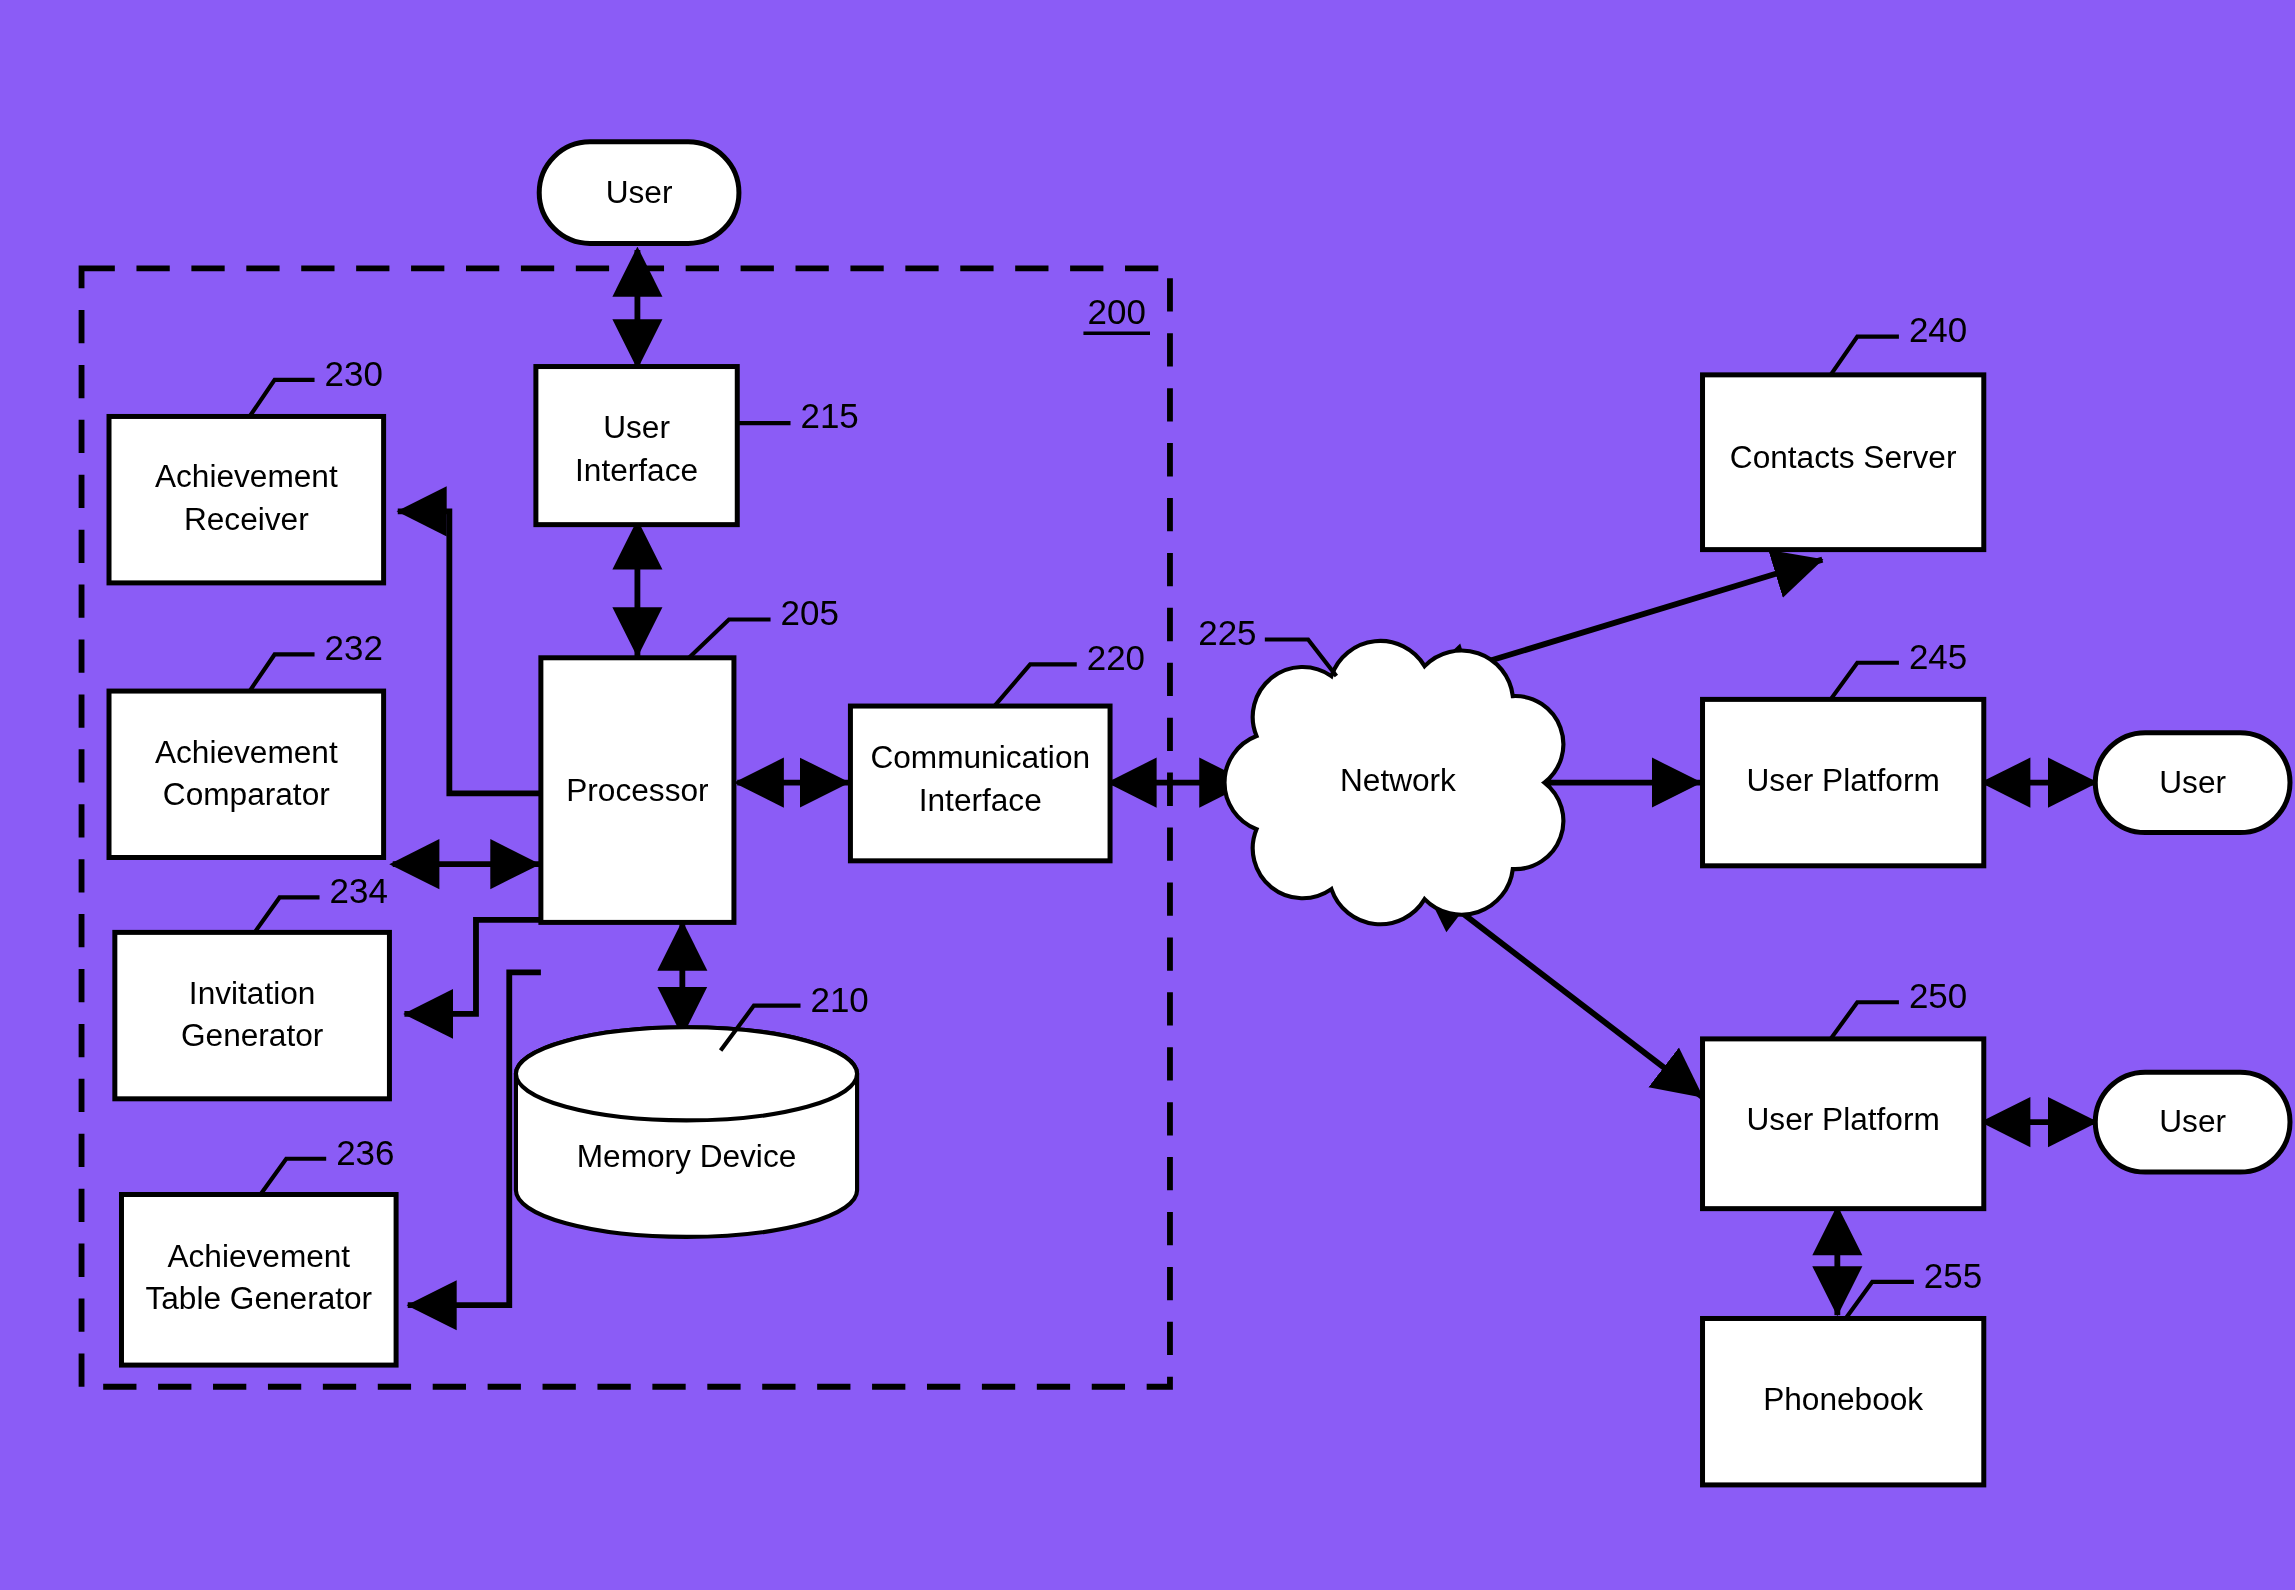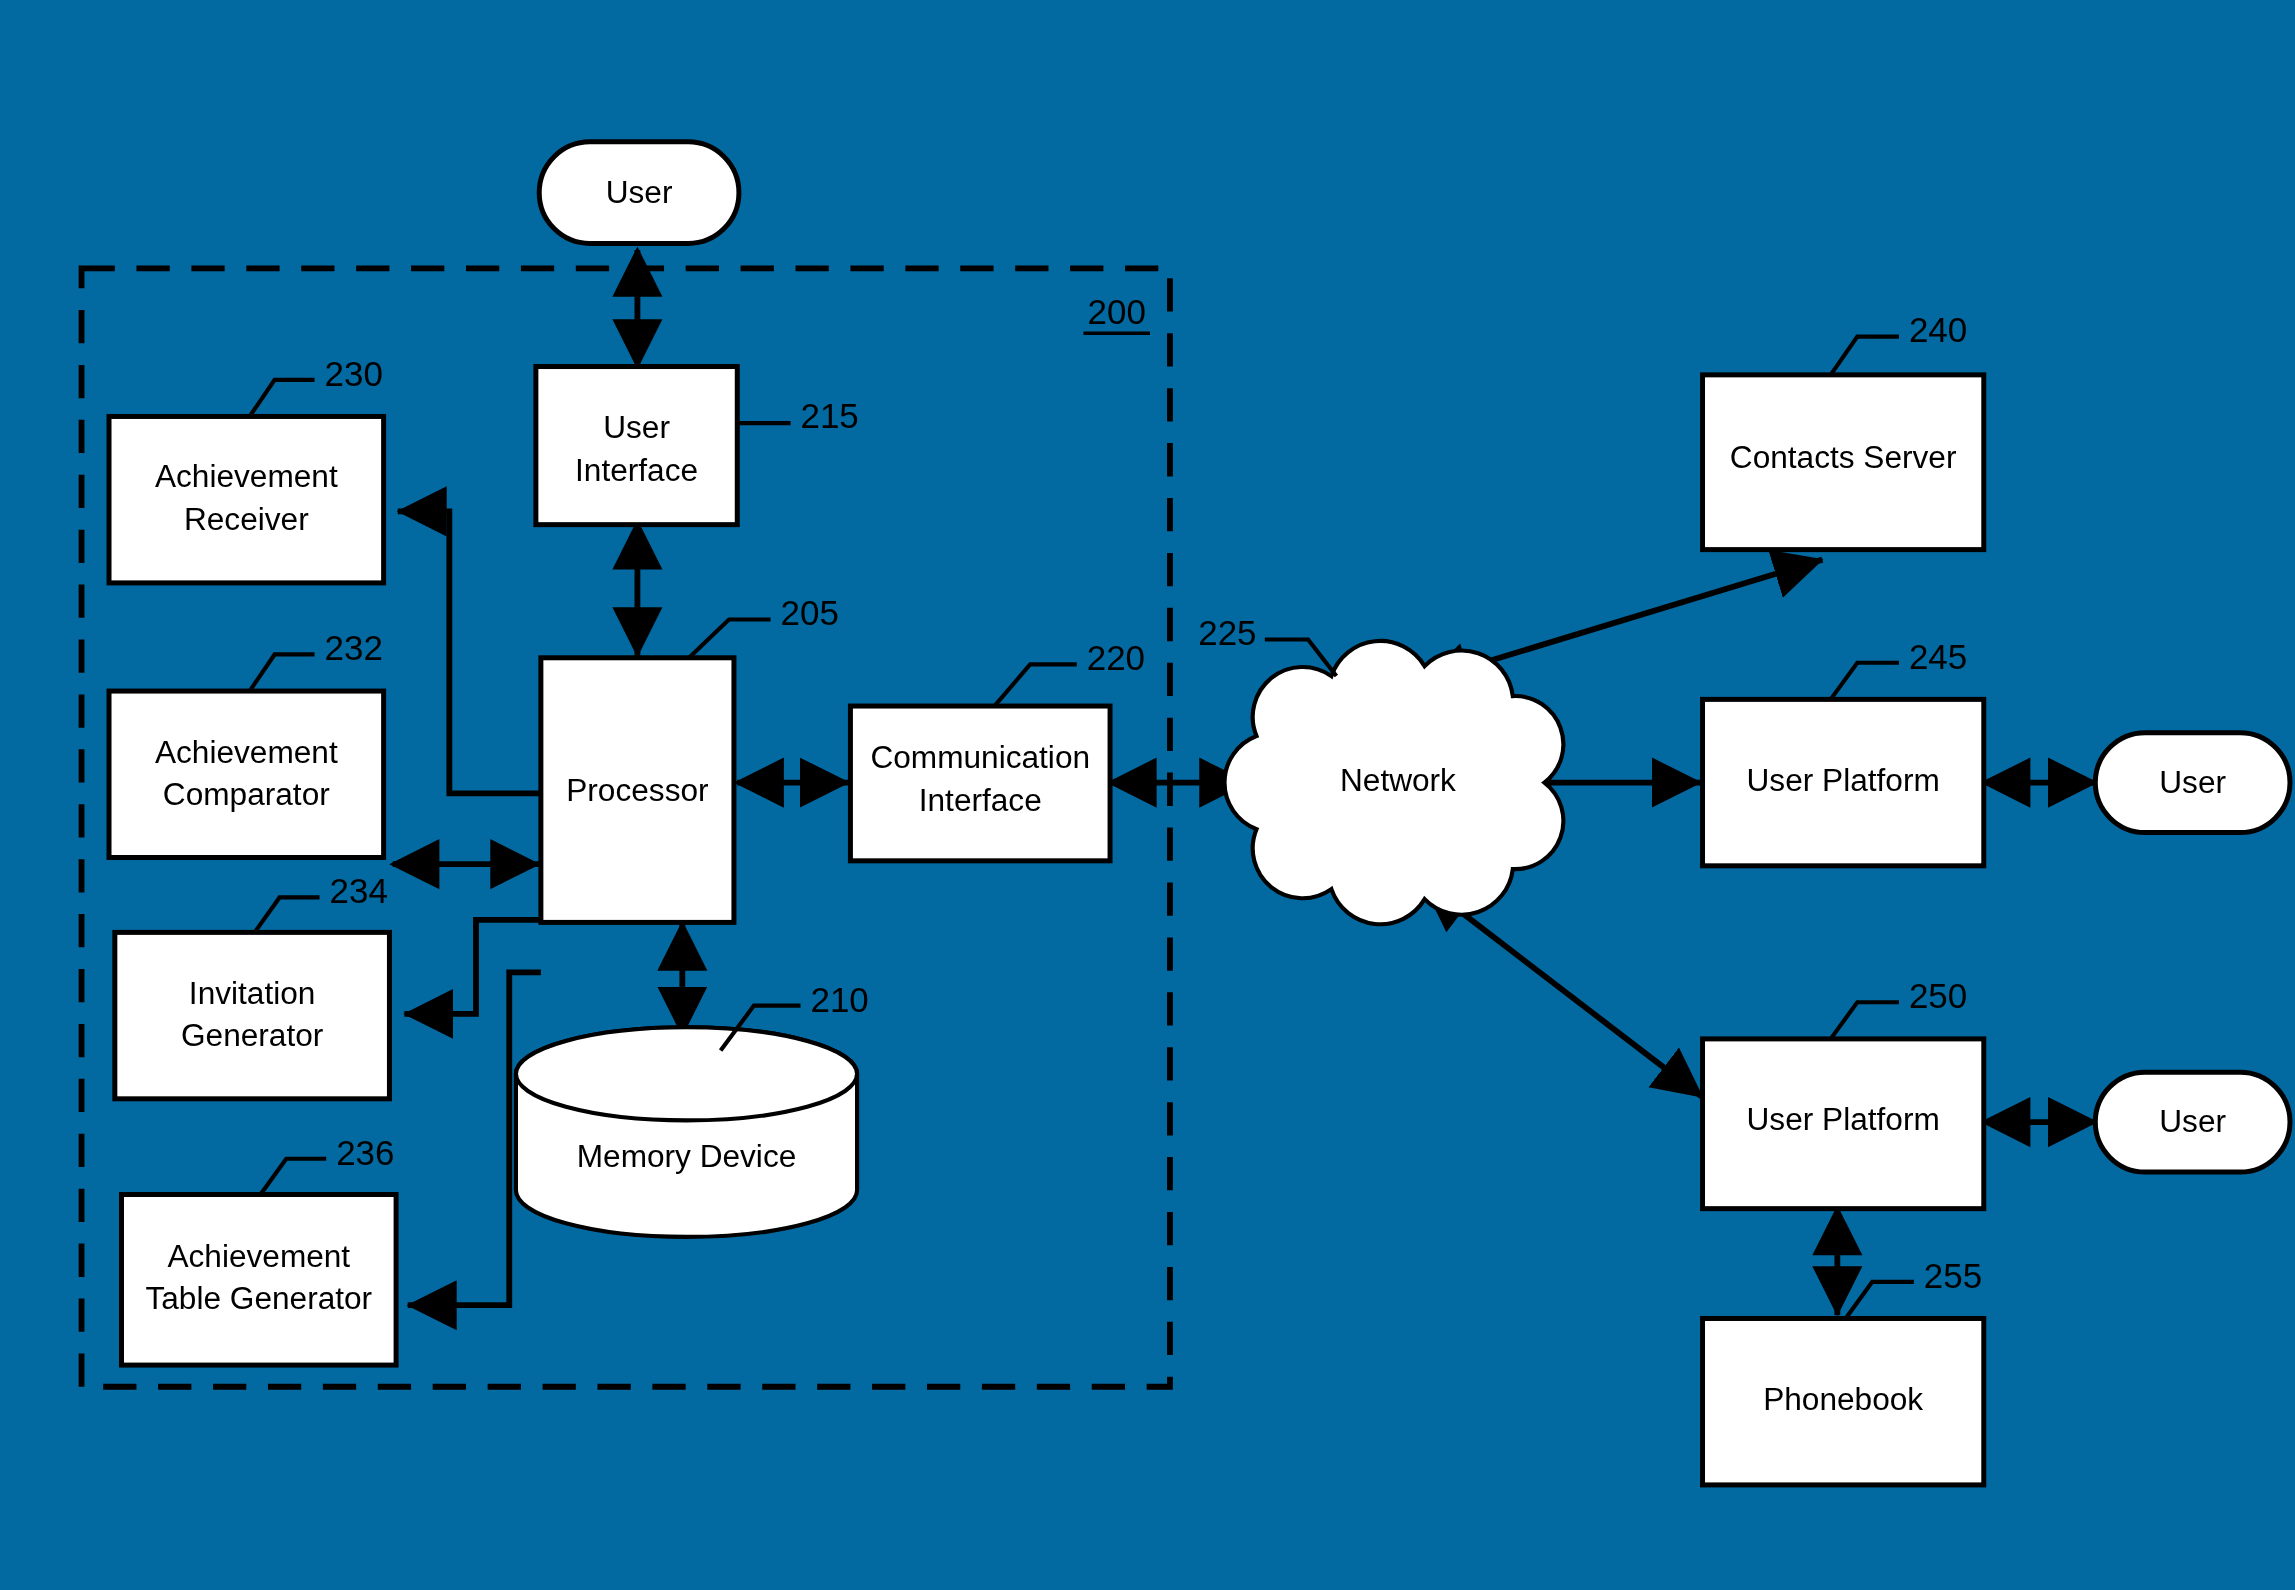--- a/index.html
+++ b/index.html
@@ -4,21 +4,21 @@
 <style>
   html, body {
     margin: 0;
     padding: 0;
     background: #ffffff;
   }
   #canvas {
     position: relative;
     width: 2295px;
     height: 1591px;
-    background: #0369a1;
+    background: #8b5cf6;
     font-family: "Liberation Sans", sans-serif;
     overflow: hidden;
   }
   #canvas svg {
     position: absolute;
     top: 0;
     left: 0;
     width: 2295px;
     height: 1591px;
   }

